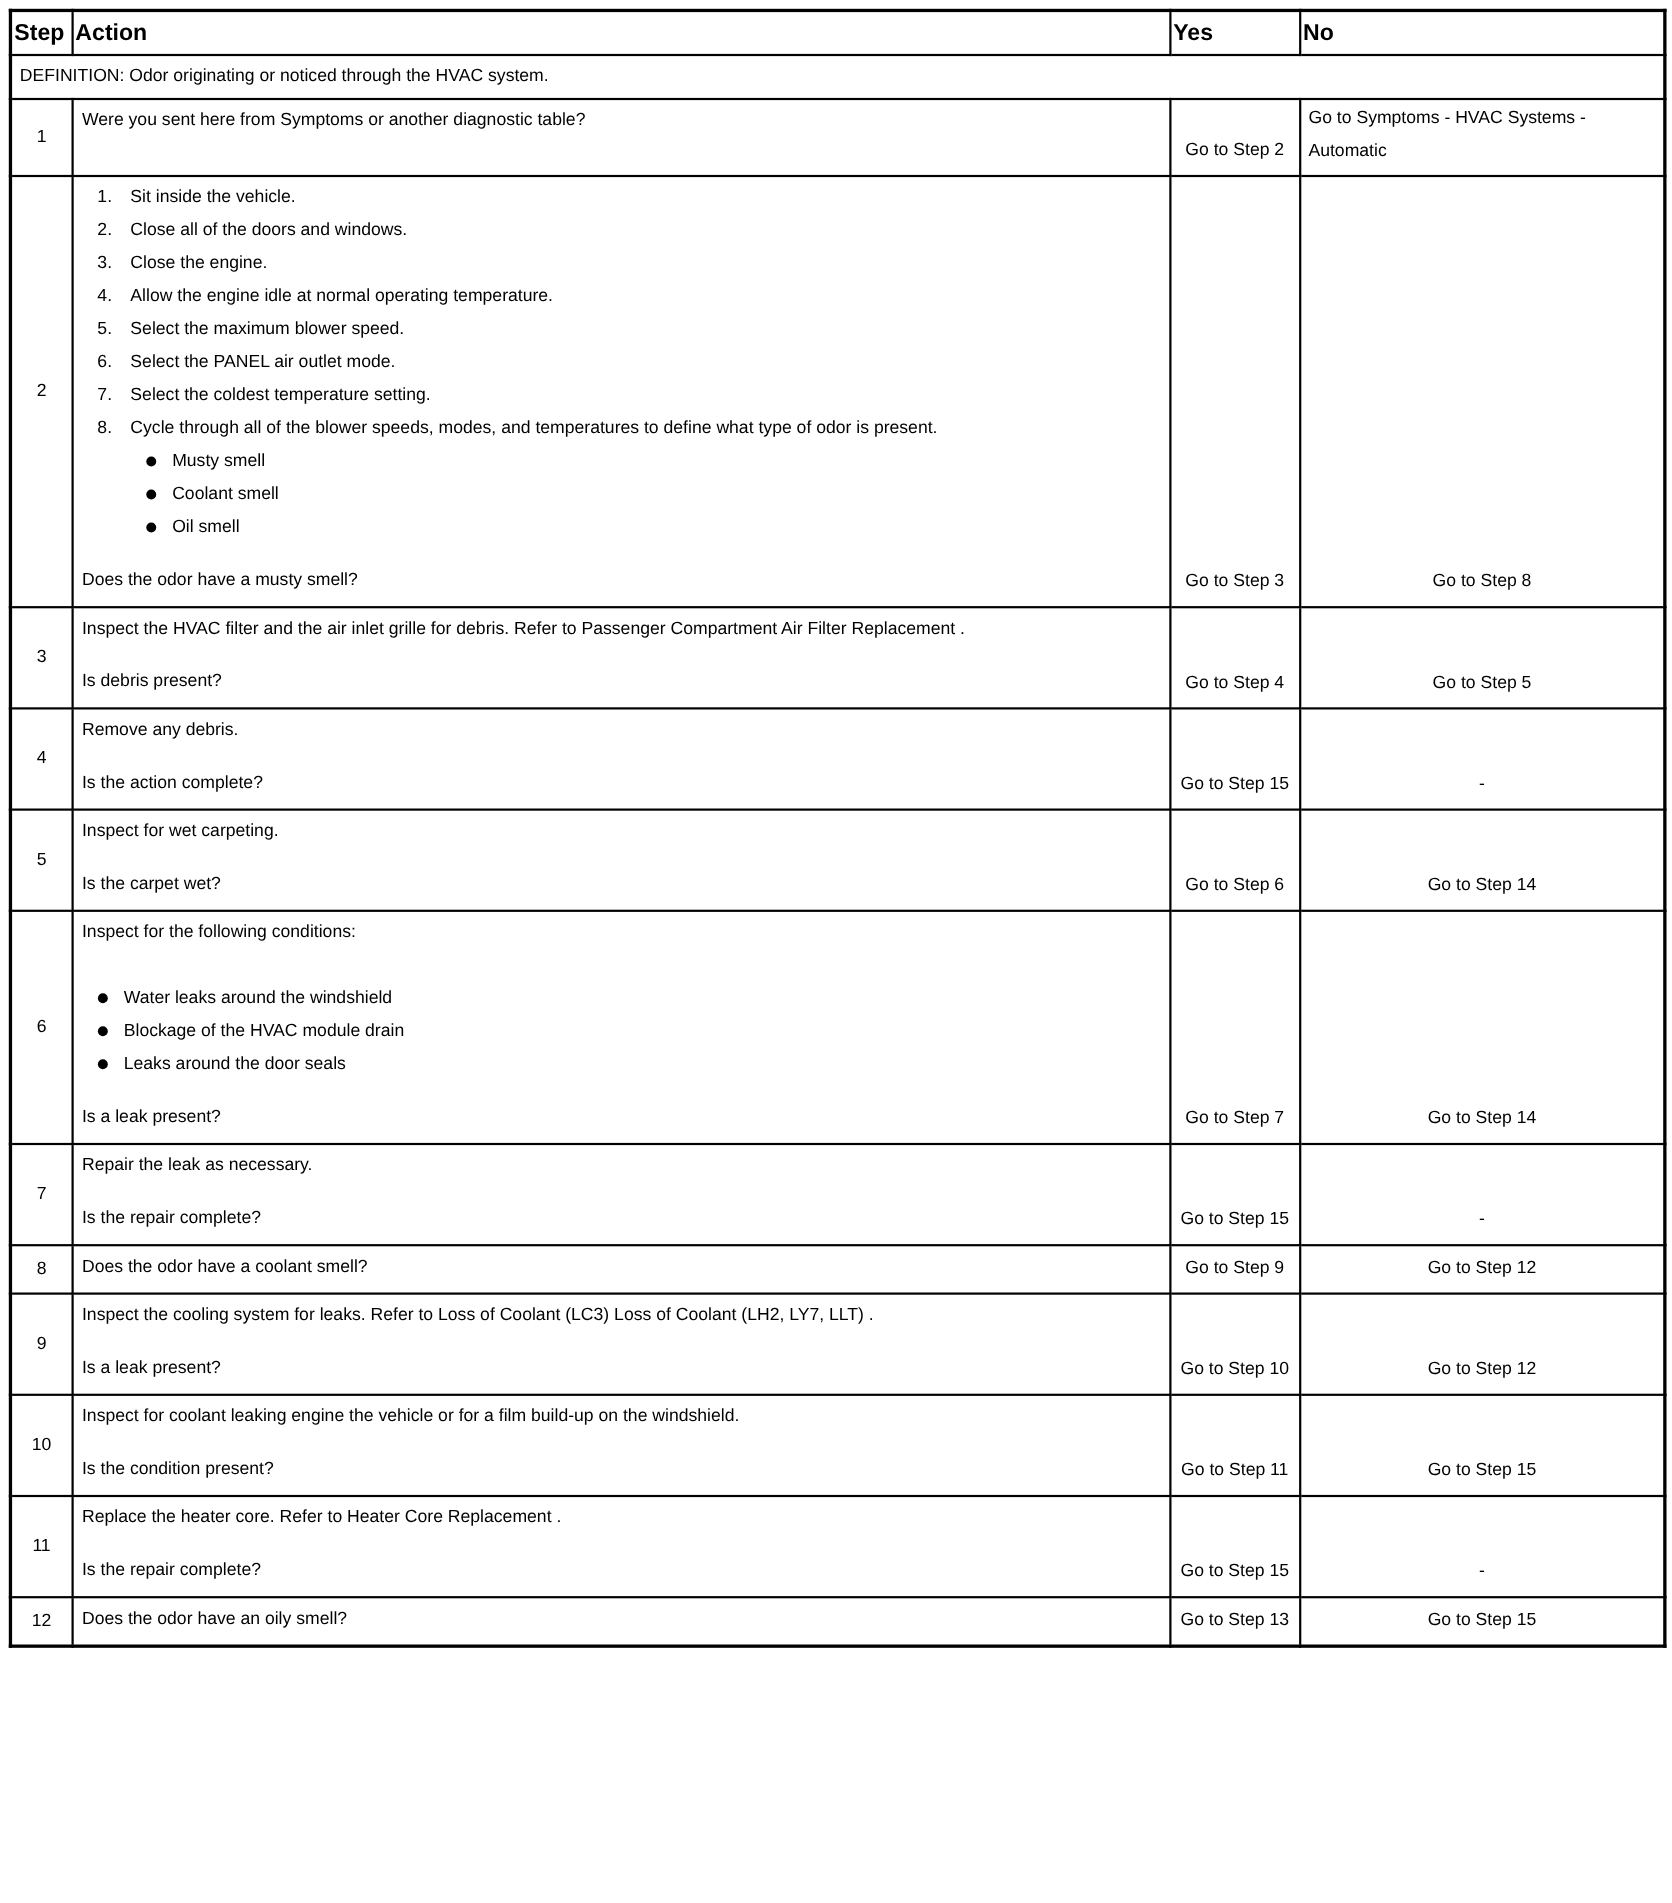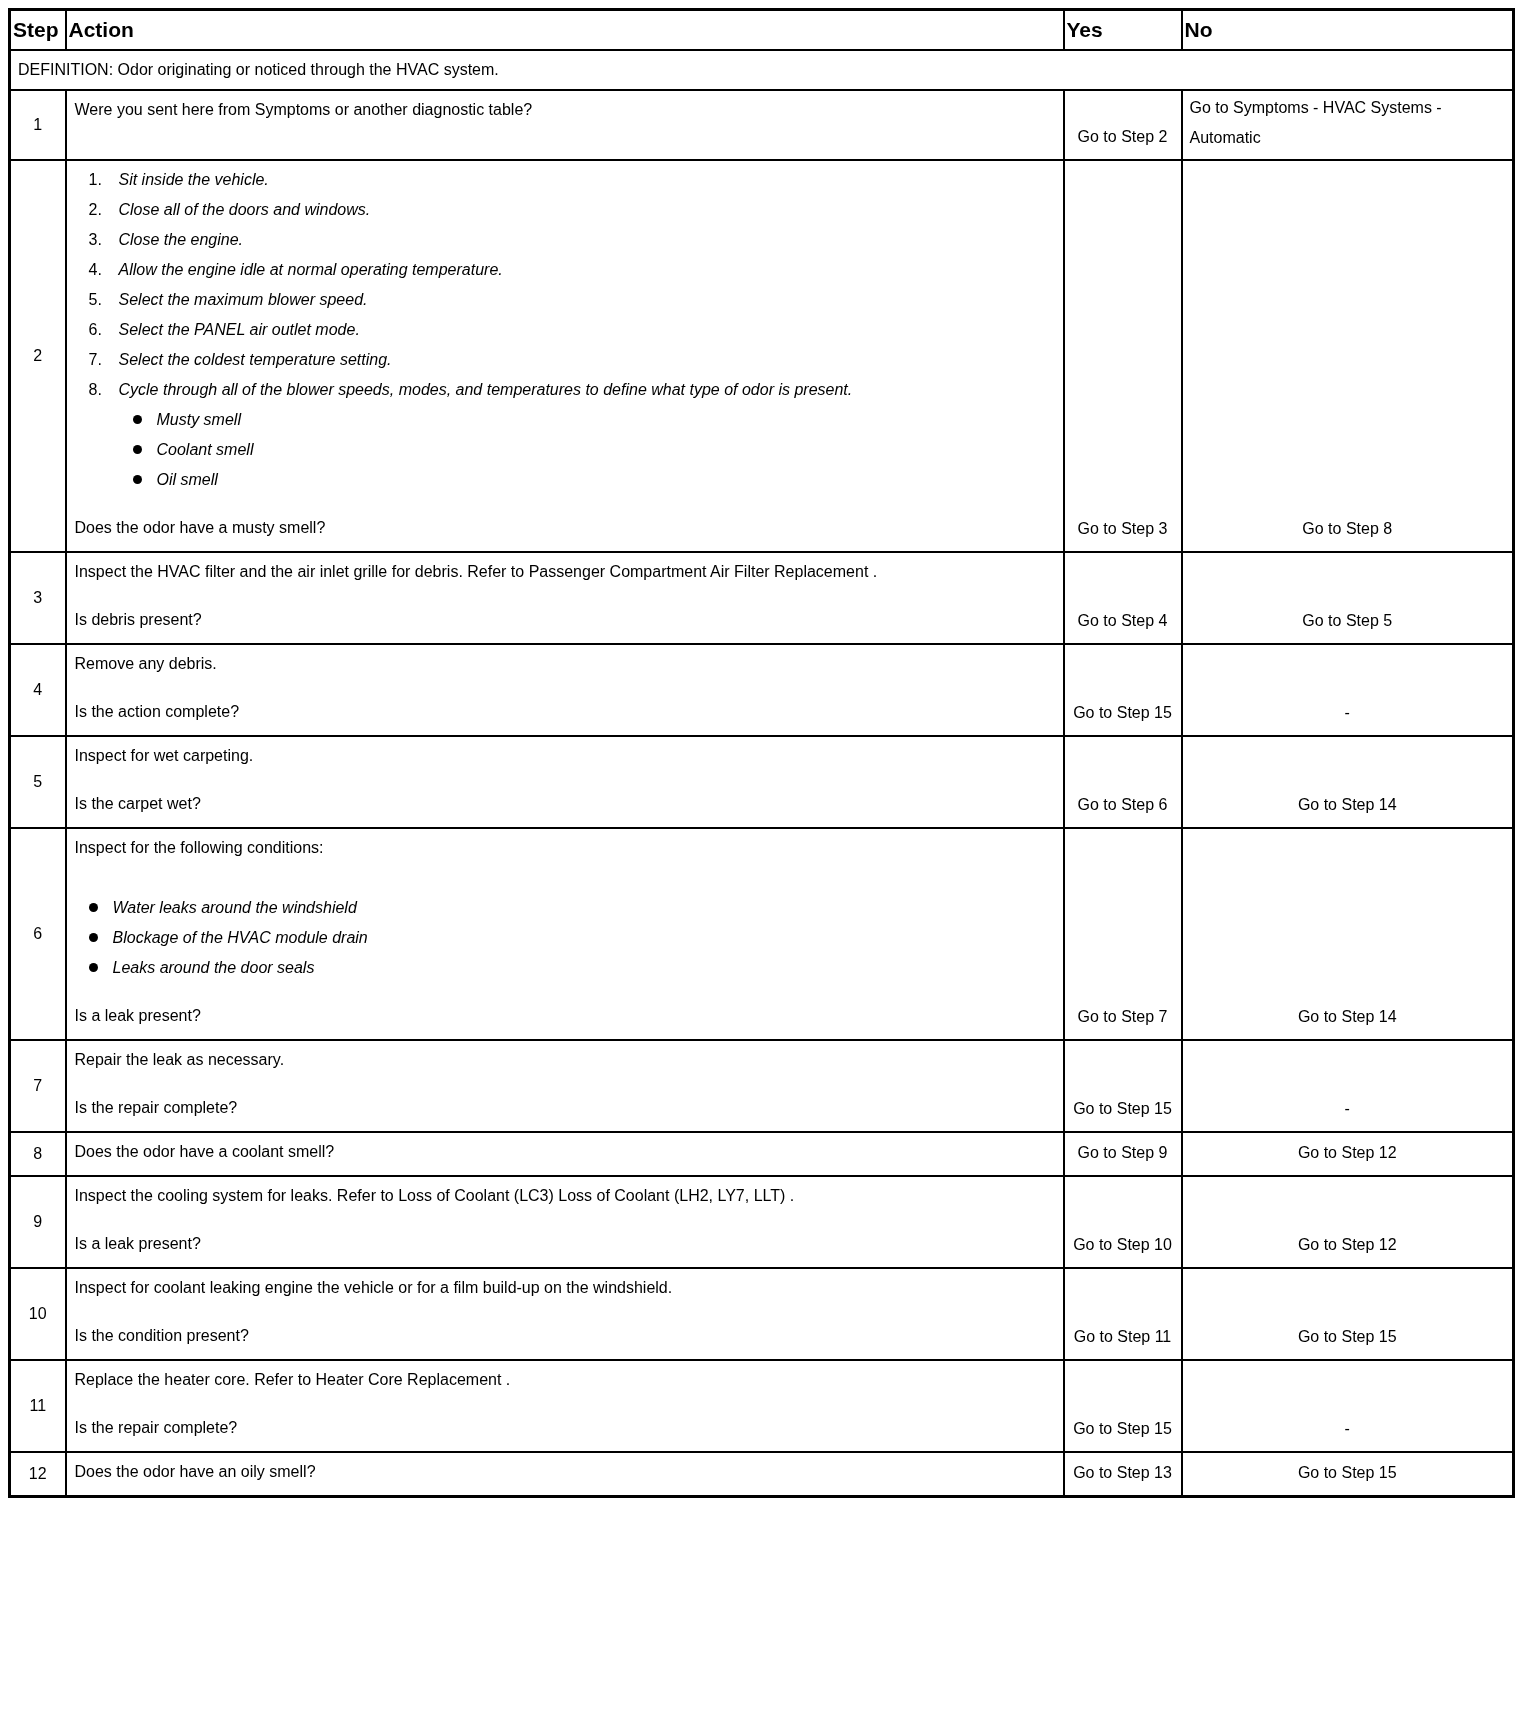--- a/index.html
+++ b/index.html
@@ -60,21 +60,21 @@
     vertical-align: top;
     padding: 2px 14px 6px 7px;
   }
   .question { margin-top: 18px; }
   .list { margin-left: 14px; }
   .list-gap { margin-top: 30px; }
   .li { display: flex; }
   .li .num {
     flex: 0 0 30px;
   }
-  .li .txt { flex: 1 1 auto; font-style: italic; }
+  .li .txt { flex: 1 1 auto; }
   .li.sub { margin-left: 44px; }
   .li.ul-item .bullet {
     flex: 0 0 9px;
     width: 9px;
     height: 9px;
     border-radius: 50%;
     background: #000;
     margin: 10px 15px 0 0;
     display: inline-block;
   }

